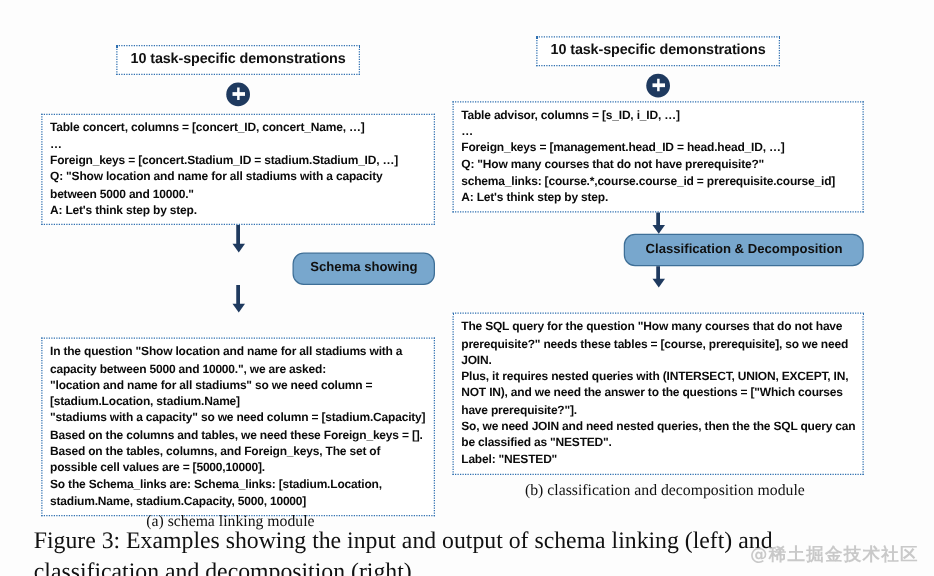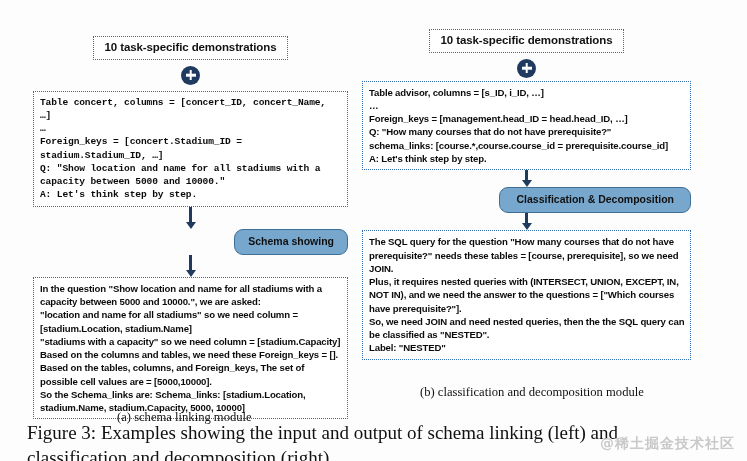--- a/index.html
+++ b/index.html
@@ -86,22 +86,23 @@
     background: #ffffff;
     box-sizing: border-box;
     padding: 4px 5px 4px 6px;
     font-size: 9.6px;
     font-weight: bold;
     line-height: 1.38;
     color: #0b0b0b;
     white-space: pre-wrap;
     word-break: normal;
     letter-spacing: -0.15px;
-  }
-  .panel.input-left  { margin-top: 6px; font-family: Liberation Mono, monospace; }
+    margin-top: 20px;
+  }
+  .panel.input-left  { margin-top: 6px; }
   .panel.input-right { margin-top: 3px; }
   .panel.output      { }
 
   
   .arrow {
     position: relative;
     height: 22px;
     display: flex;
     justify-content: center;
   }

